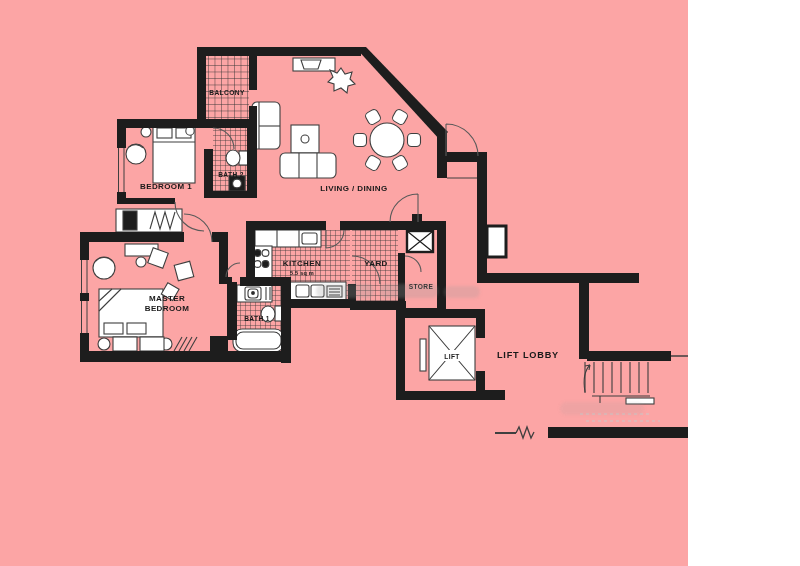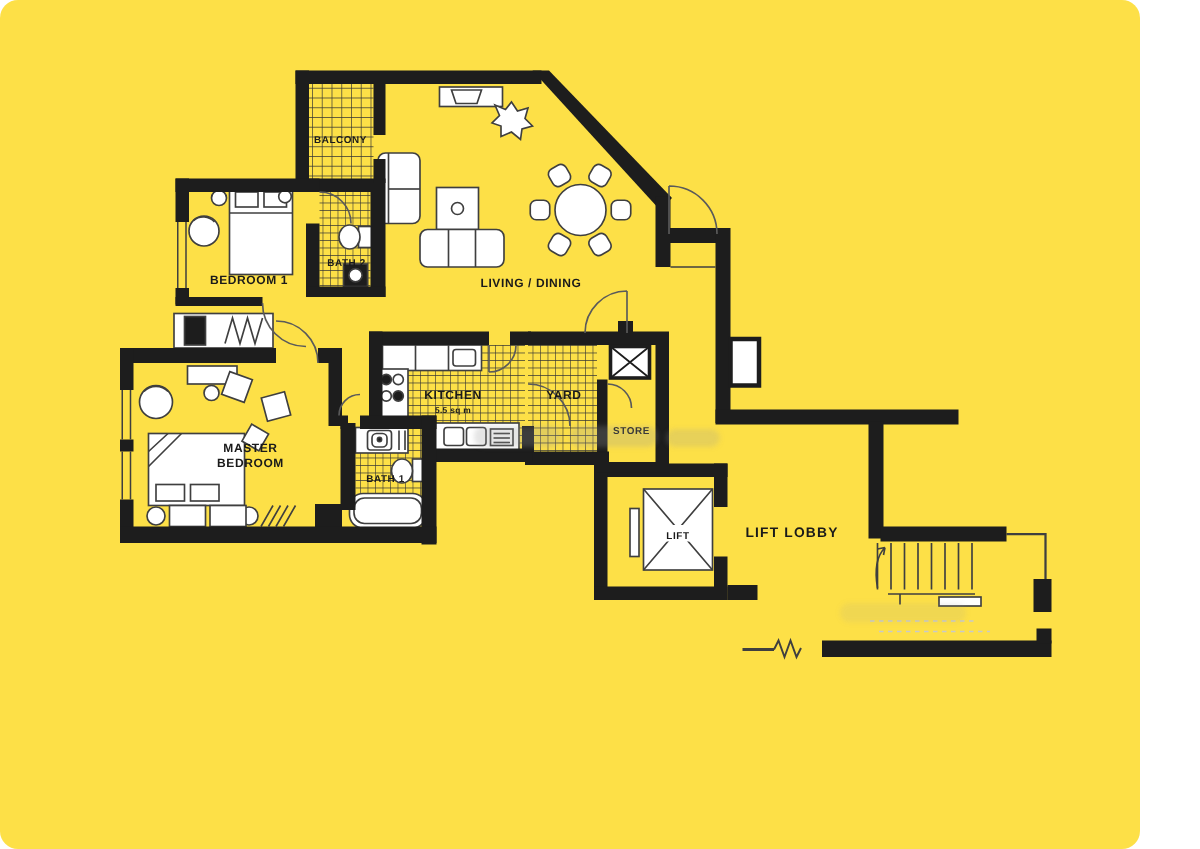--- a/index.html
+++ b/index.html
@@ -1,17 +1,17 @@
 <!DOCTYPE html>
 <html><head>
 <meta charset="utf-8">
 <style>
   html,body{margin:0;padding:0;background:#ffffff;}
-  .stage{position:relative;width:760px;height:566px;background:#fde047;overflow:hidden;
-         font-family:"Liberation Sans", sans-serif;border-radius:12px;}
+  .stage{position:relative;width:688px;height:566px;background:#fca5a5;overflow:hidden;
+         font-family:"Liberation Sans", sans-serif;}
   svg{display:block;}
   svg text{font-family:"Liberation Sans", sans-serif;font-weight:bold;fill:#1a1a1a;
            letter-spacing:.4px;}
   .lbl{font-size:8px;}
   .lbl-sm{font-size:6.6px;}
   .lbl-xs{font-size:5.6px;letter-spacing:.2px;}
   .lbl-lg{font-size:9.2px;letter-spacing:.8px;}
 </style>
 </head>
 <body>

